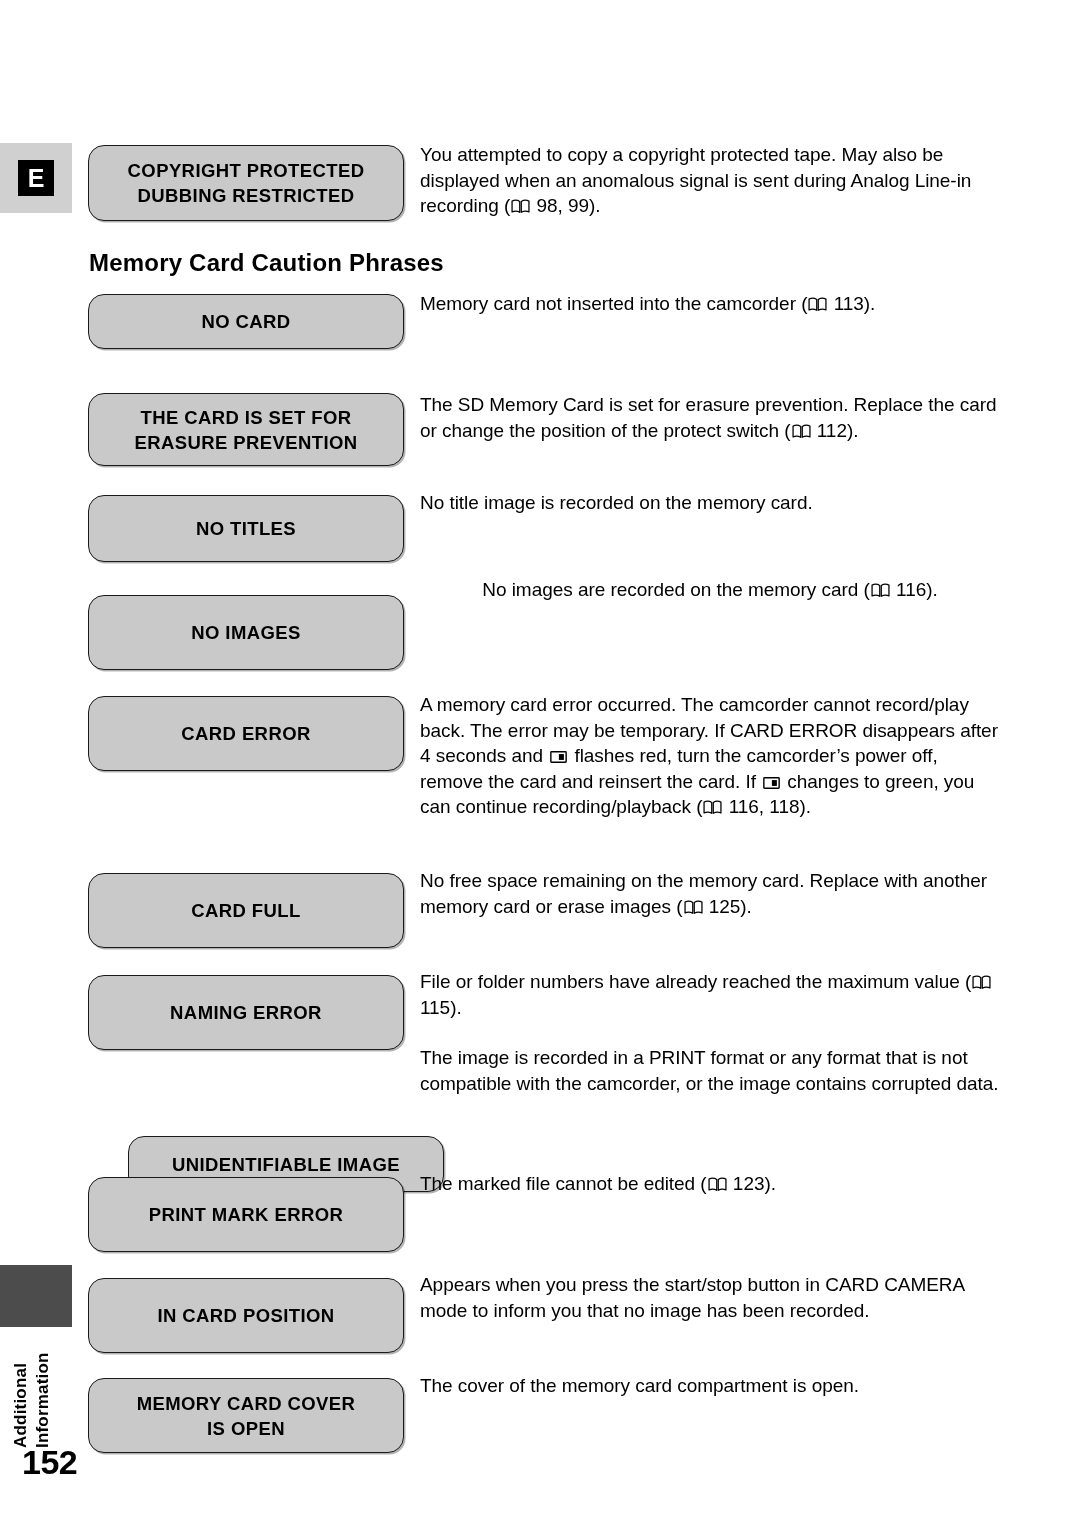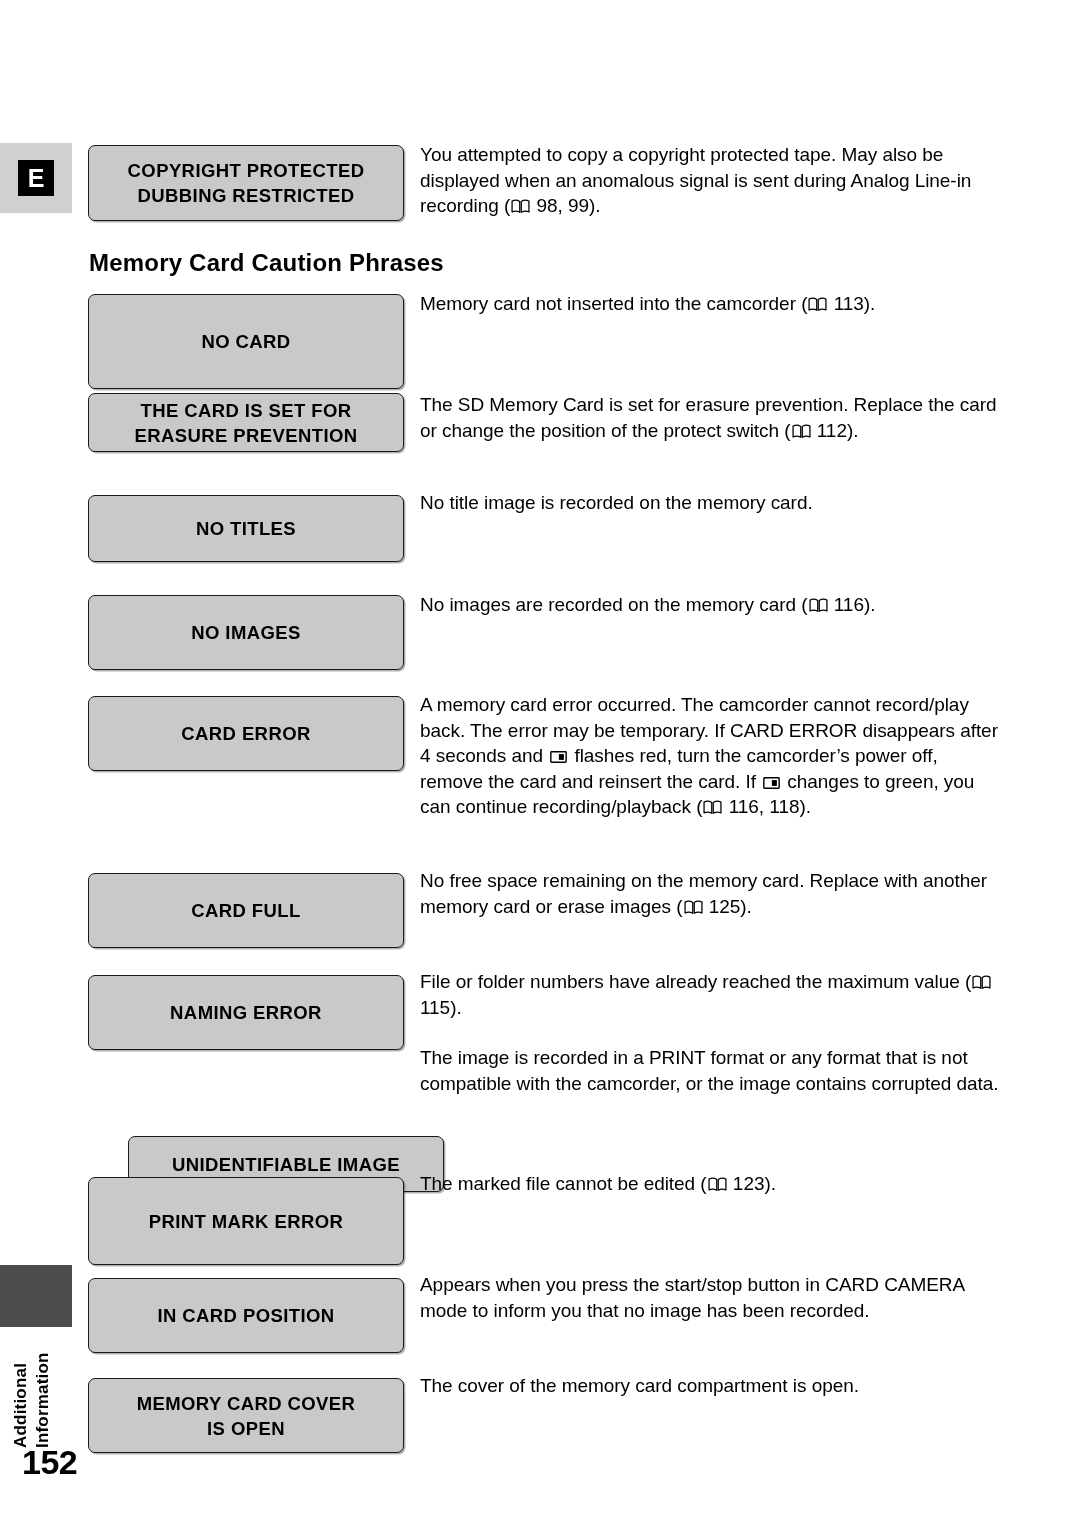--- a/index.html
+++ b/index.html
@@ -79,21 +79,21 @@
   }
 
   
   .phrase-box {
     position: absolute;
     left: 88px;
     width: 316px;
     box-sizing: border-box;
     background: #c9c9c9;
     border: 1.6px solid #1a1a1a;
-    border-radius: 7px;
+    border-radius: 16px;
     display: flex;
     align-items: center;
     justify-content: center;
     text-align: center;
     font-size: 18.5px;
     font-weight: bold;
     letter-spacing: 0.4px;
     line-height: 25px;
     box-shadow: 1.5px 1.5px 0 rgba(0,0,0,0.30);
   }
@@ -155,42 +155,42 @@
 <div class="section-heading">Memory Card Caution Phrases</div>
 
 <div id="entries-root">
     <div class="phrase-box" style="top: 145px; height: 76px;">
       <div>COPYRIGHT PROTECTED<br>DUBBING RESTRICTED</div>
     </div>
     <div class="desc" style="top: 142px;">You attempted to copy a copyright protected tape. May also be displayed when an anomalous signal is sent during Analog Line-in recording (<span class="icon-book"><svg viewBox="0 0 20 16" width="19" height="15" aria-hidden="true">
           <path d="M1 2.2 C3.6 0.9 6.6 1.0 9.2 2.6 L9.2 14.2 C6.6 12.7 3.6 12.6 1 13.8 Z" fill="none" stroke="#000" stroke-width="1.35" stroke-linejoin="round"></path>
           <path d="M19 2.2 C16.4 0.9 13.4 1.0 10.8 2.6 L10.8 14.2 C13.4 12.7 16.4 12.6 19 13.8 Z" fill="none" stroke="#000" stroke-width="1.35" stroke-linejoin="round"></path>
         </svg></span> 98, 99).</div>
-    <div class="phrase-box" style="top: 294px; height: 95px;">
+    <div class="phrase-box" style="top: 294px; height: 55px;">
       <div>NO CARD</div>
     </div>
     <div class="desc" style="top: 291px;">Memory card not inserted into the camcorder (<span class="icon-book"><svg viewBox="0 0 20 16" width="19" height="15" aria-hidden="true">
           <path d="M1 2.2 C3.6 0.9 6.6 1.0 9.2 2.6 L9.2 14.2 C6.6 12.7 3.6 12.6 1 13.8 Z" fill="none" stroke="#000" stroke-width="1.35" stroke-linejoin="round"></path>
           <path d="M19 2.2 C16.4 0.9 13.4 1.0 10.8 2.6 L10.8 14.2 C13.4 12.7 16.4 12.6 19 13.8 Z" fill="none" stroke="#000" stroke-width="1.35" stroke-linejoin="round"></path>
         </svg></span> 113).</div>
-    <div class="phrase-box" style="top: 393px; height: 59px;">
+    <div class="phrase-box" style="top: 393px; height: 73px;">
       <div>THE CARD IS SET FOR<br>ERASURE PREVENTION</div>
     </div>
     <div class="desc" style="top: 392px;">The SD Memory Card is set for erasure prevention. Replace the card or change the position of the protect switch (<span class="icon-book"><svg viewBox="0 0 20 16" width="19" height="15" aria-hidden="true">
           <path d="M1 2.2 C3.6 0.9 6.6 1.0 9.2 2.6 L9.2 14.2 C6.6 12.7 3.6 12.6 1 13.8 Z" fill="none" stroke="#000" stroke-width="1.35" stroke-linejoin="round"></path>
           <path d="M19 2.2 C16.4 0.9 13.4 1.0 10.8 2.6 L10.8 14.2 C13.4 12.7 16.4 12.6 19 13.8 Z" fill="none" stroke="#000" stroke-width="1.35" stroke-linejoin="round"></path>
         </svg></span> 112).</div>
     <div class="phrase-box" style="top: 495px; height: 67px;">
       <div>NO TITLES</div>
     </div>
     <div class="desc" style="top: 490px;">No title image is recorded on the memory card.</div>
     <div class="phrase-box" style="top: 595px; height: 75px;">
       <div>NO IMAGES</div>
     </div>
-    <div class="desc" style="top: 592px;">No images are recorded on the memory card (<span class="icon-book"><svg viewBox="0 0 20 16" width="19" height="15" aria-hidden="true">
+    <div class="desc" style="top: 577px; text-align: center;">No images are recorded on the memory card (<span class="icon-book"><svg viewBox="0 0 20 16" width="19" height="15" aria-hidden="true">
           <path d="M1 2.2 C3.6 0.9 6.6 1.0 9.2 2.6 L9.2 14.2 C6.6 12.7 3.6 12.6 1 13.8 Z" fill="none" stroke="#000" stroke-width="1.35" stroke-linejoin="round"></path>
           <path d="M19 2.2 C16.4 0.9 13.4 1.0 10.8 2.6 L10.8 14.2 C13.4 12.7 16.4 12.6 19 13.8 Z" fill="none" stroke="#000" stroke-width="1.35" stroke-linejoin="round"></path>
         </svg></span> 116).</div>
     <div class="phrase-box" style="top: 696px; height: 75px;">
       <div>CARD ERROR</div>
     </div>
     <div class="desc" style="top: 692px;">A memory card error occurred. The camcorder cannot record/play back. The error may be temporary. If CARD ERROR disappears after 4 seconds and <span class="icon-card"><svg viewBox="0 0 18 14" width="17" height="14" aria-hidden="true">
           <rect x="0.9" y="1.4" width="16.2" height="11.2" rx="0.8" fill="none" stroke="#000" stroke-width="1.5"></rect>
           <rect x="9.4" y="3.9" width="5.3" height="6.2" fill="#000"></rect>
         </svg></span> flashes red, turn the camcorder’s power off, remove the card and reinsert the card. If <span class="icon-card"><svg viewBox="0 0 18 14" width="17" height="14" aria-hidden="true">
@@ -211,21 +211,21 @@
       <div>NAMING ERROR</div>
     </div>
     <div class="desc" style="top: 969px;">File or folder numbers have already reached the maximum value (<span class="icon-book"><svg viewBox="0 0 20 16" width="19" height="15" aria-hidden="true">
           <path d="M1 2.2 C3.6 0.9 6.6 1.0 9.2 2.6 L9.2 14.2 C6.6 12.7 3.6 12.6 1 13.8 Z" fill="none" stroke="#000" stroke-width="1.35" stroke-linejoin="round"></path>
           <path d="M19 2.2 C16.4 0.9 13.4 1.0 10.8 2.6 L10.8 14.2 C13.4 12.7 16.4 12.6 19 13.8 Z" fill="none" stroke="#000" stroke-width="1.35" stroke-linejoin="round"></path>
         </svg></span> 115).</div>
     <div class="phrase-box" style="top: 1136px; height: 56px; margin-left: 40px;">
       <div>UNIDENTIFIABLE IMAGE</div>
     </div>
     <div class="desc" style="top: 1045px;">The image is recorded in a PRINT format or any format that is not compatible with the camcorder, or the image contains corrupted data.</div>
-    <div class="phrase-box" style="top: 1177px; height: 88px;">
+    <div class="phrase-box" style="top: 1177px; height: 75px;">
       <div>PRINT MARK ERROR</div>
     </div>
     <div class="desc" style="top: 1171px;">The marked file cannot be edited (<span class="icon-book"><svg viewBox="0 0 20 16" width="19" height="15" aria-hidden="true">
           <path d="M1 2.2 C3.6 0.9 6.6 1.0 9.2 2.6 L9.2 14.2 C6.6 12.7 3.6 12.6 1 13.8 Z" fill="none" stroke="#000" stroke-width="1.35" stroke-linejoin="round"></path>
           <path d="M19 2.2 C16.4 0.9 13.4 1.0 10.8 2.6 L10.8 14.2 C13.4 12.7 16.4 12.6 19 13.8 Z" fill="none" stroke="#000" stroke-width="1.35" stroke-linejoin="round"></path>
         </svg></span> 123).</div>
     <div class="phrase-box" style="top: 1278px; height: 75px;">
       <div>IN CARD POSITION</div>
     </div>
     <div class="desc" style="top: 1272px;">Appears when you press the start/stop button in CARD CAMERA mode to inform you that no image has been recorded.</div>

